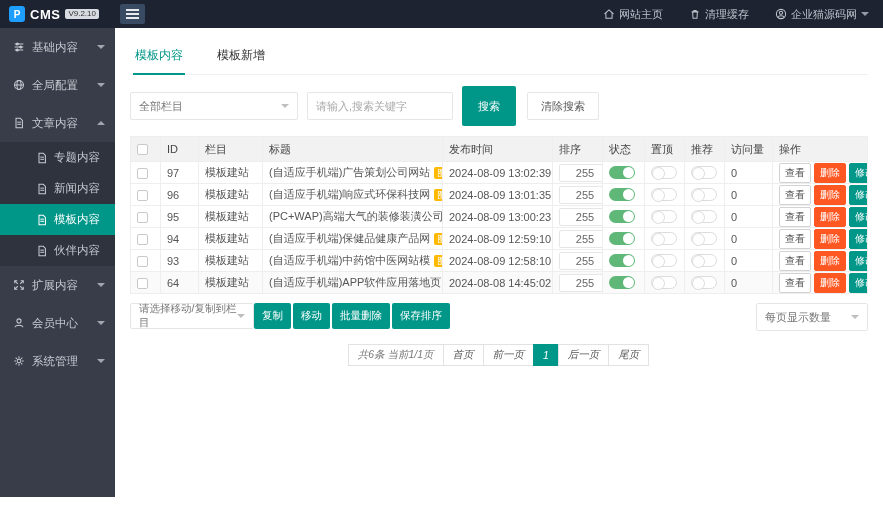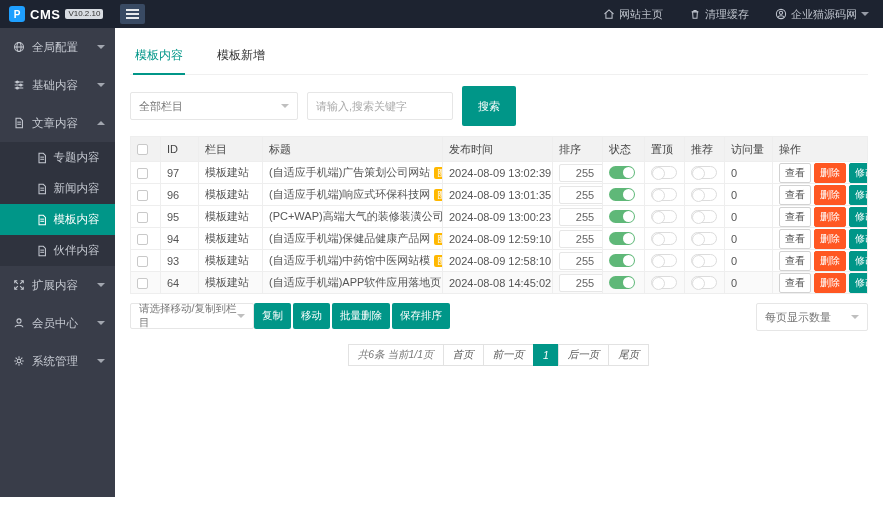--- a/index.html
+++ b/index.html
@@ -22,21 +22,21 @@
   .version-badge { background:#d8dce2; color:#333; font-size:8px; padding:1px 3px; border-radius:2px; line-height:1.1; }
   .hamburger { width:25px; height:20px; background:#394a63; border-radius:2px; margin-left:5px; display:flex; flex-direction:column; justify-content:center; align-items:center; gap:2px; cursor:pointer; }
   .hamburger i { display:block; width:13px; height:2px; background:#e8eaed; }
   .topnav { margin-left:auto; display:flex; align-items:center; gap:26px; padding-right:14px; }
   .topnav-item { color:#bfc4cd; font-size:11px; display:flex; align-items:center; gap:4px; cursor:pointer; white-space:nowrap; }
 
   
   .sidebar { position:absolute; top:28px; left:0; width:115px; height:469px; background:var(--sidebar); }
   .menu-item { height:38px; display:flex; align-items:center; padding:0 10px 0 13px; color:#c6cad2; font-size:11.5px; gap:7px; cursor:pointer; }
   .menu-item .mi-label { flex:1; }
-  .submenu-item { height:31px; display:flex; align-items:center; padding-left:20px; gap:6px; color:#c6cad2; font-size:11.5px; cursor:pointer;justify-content:center; }
+  .submenu-item { height:31px; display:flex; align-items:center; padding-left:36px; gap:6px; color:#c6cad2; font-size:11.5px; cursor:pointer; }
   .submenu { background:var(--submenu); }
   .submenu-item.active { background:var(--accent); color:#fff; }
   .cdown { width:0; height:0; border-left:4px solid transparent; border-right:4px solid transparent; border-top:4px solid currentColor; opacity:.75; }
   .cup   { width:0; height:0; border-left:4px solid transparent; border-right:4px solid transparent; border-bottom:4px solid currentColor; opacity:.75; }
 
   
   .main { position:absolute; left:115px; top:28px; width:768px; height:491px; background:#fff; padding:10px 15px; }
 
   .tabs { display:flex; gap:30px; border-bottom:1px solid #f0f0f0; padding:0 3px; }
   .tab { font-size:12px; color:#333; padding:9px 2px; cursor:pointer; }
@@ -80,21 +80,21 @@
   .page-item.summary { color:#777; cursor:default; }
   .page-item.active { background:var(--accent); border-color:var(--accent); color:#fff; cursor:default; }
 </style>
 </head>
 <body>
 
 <div class="topbar">
   <div class="brand-area">
     <div class="logo-box">P</div>
     <span class="brand-name">CMS</span>
-    <span class="version-badge">V10.2.10</span>
+    <span class="version-badge">V9.2.10</span>
   </div>
   <div class="hamburger">
     <i></i>
       <i></i>
       <i></i>
   </div>
   <div class="topnav" id="topnav">
       <div class="topnav-item">
         <svg width="12" height="12" viewBox="0 0 14 14" fill="none" stroke="currentColor" stroke-width="1.2">
           <path d="M1.8 7L7 2.2 12.2 7"></path>
@@ -116,43 +116,43 @@
           <circle cx="7" cy="5.6" r="1.9"></circle>
           <path d="M3.4 11c.7-2.6 6.5-2.6 7.2 0"></path>
         </svg>
         <span>企业猫源码网</span>
         <span class="cdown"></span>
       </div>
     </div>
 </div>
 
 <div class="sidebar" id="sidebar">
-    <div class="menu-item">
-      <svg width="12" height="12" viewBox="0 0 14 14" fill="none" stroke="currentColor" stroke-width="1.2">
-        <circle cx="7" cy="7" r="5.2"></circle>
-        <ellipse cx="7" cy="7" rx="2.4" ry="5.2"></ellipse>
-        <line x1="1.8" y1="7" x2="12.2" y2="7"></line>
-      </svg>
-      <span class="mi-label">全局配置</span>
-      <span class="cdown"></span>
-    </div>
     <div class="menu-item">
       <svg width="12" height="12" viewBox="0 0 14 14" fill="none" stroke="currentColor" stroke-width="1.2">
         <line x1="2" y1="3.5" x2="12" y2="3.5"></line>
         <line x1="2" y1="7" x2="12" y2="7"></line>
         <line x1="2" y1="10.5" x2="12" y2="10.5"></line>
         <circle cx="5" cy="3.5" r="1.2" fill="currentColor"></circle>
         <circle cx="9" cy="7" r="1.2" fill="currentColor"></circle>
         <circle cx="5" cy="10.5" r="1.2" fill="currentColor"></circle>
       </svg>
       <span class="mi-label">基础内容</span>
       <span class="cdown"></span>
     </div>
     <div class="menu-item">
       <svg width="12" height="12" viewBox="0 0 14 14" fill="none" stroke="currentColor" stroke-width="1.2">
+        <circle cx="7" cy="7" r="5.2"></circle>
+        <ellipse cx="7" cy="7" rx="2.4" ry="5.2"></ellipse>
+        <line x1="1.8" y1="7" x2="12.2" y2="7"></line>
+      </svg>
+      <span class="mi-label">全局配置</span>
+      <span class="cdown"></span>
+    </div>
+    <div class="menu-item">
+      <svg width="12" height="12" viewBox="0 0 14 14" fill="none" stroke="currentColor" stroke-width="1.2">
         <path d="M3.5 1.5h5l2.5 2.5v8.5h-7.5z"></path>
         <line x1="5" y1="6" x2="9.5" y2="6"></line>
         <line x1="5" y1="8.5" x2="9.5" y2="8.5"></line>
       </svg>
       <span class="mi-label">文章内容</span>
       <span class="cup"></span>
     </div>
     <div class="submenu">
       <div class="submenu-item">
         <svg width="12" height="12" viewBox="0 0 14 14" fill="none" stroke="currentColor" stroke-width="1.2">
@@ -223,20 +223,21 @@
       <div class="tab">模板新增</div>
     </div>
 
   <div class="filterbar">
     <div class="selectbox sel-cat">
       <span>全部栏目</span>
       <span class="cdown"></span>
     </div>
     <input class="search-input" type="text" placeholder="请输入,搜索关键字" style="">
     <button class="btn btn-search">搜索</button>
+    <button class="btn btn-clear">清除搜索</button>
   </div>
 
   <table>
     <colgroup>
       <col style="width:30px">
         <col style="width:38px">
         <col style="width:64px">
         <col style="width:180px">
       <col style="width:110px">
         <col style="width:50px">

